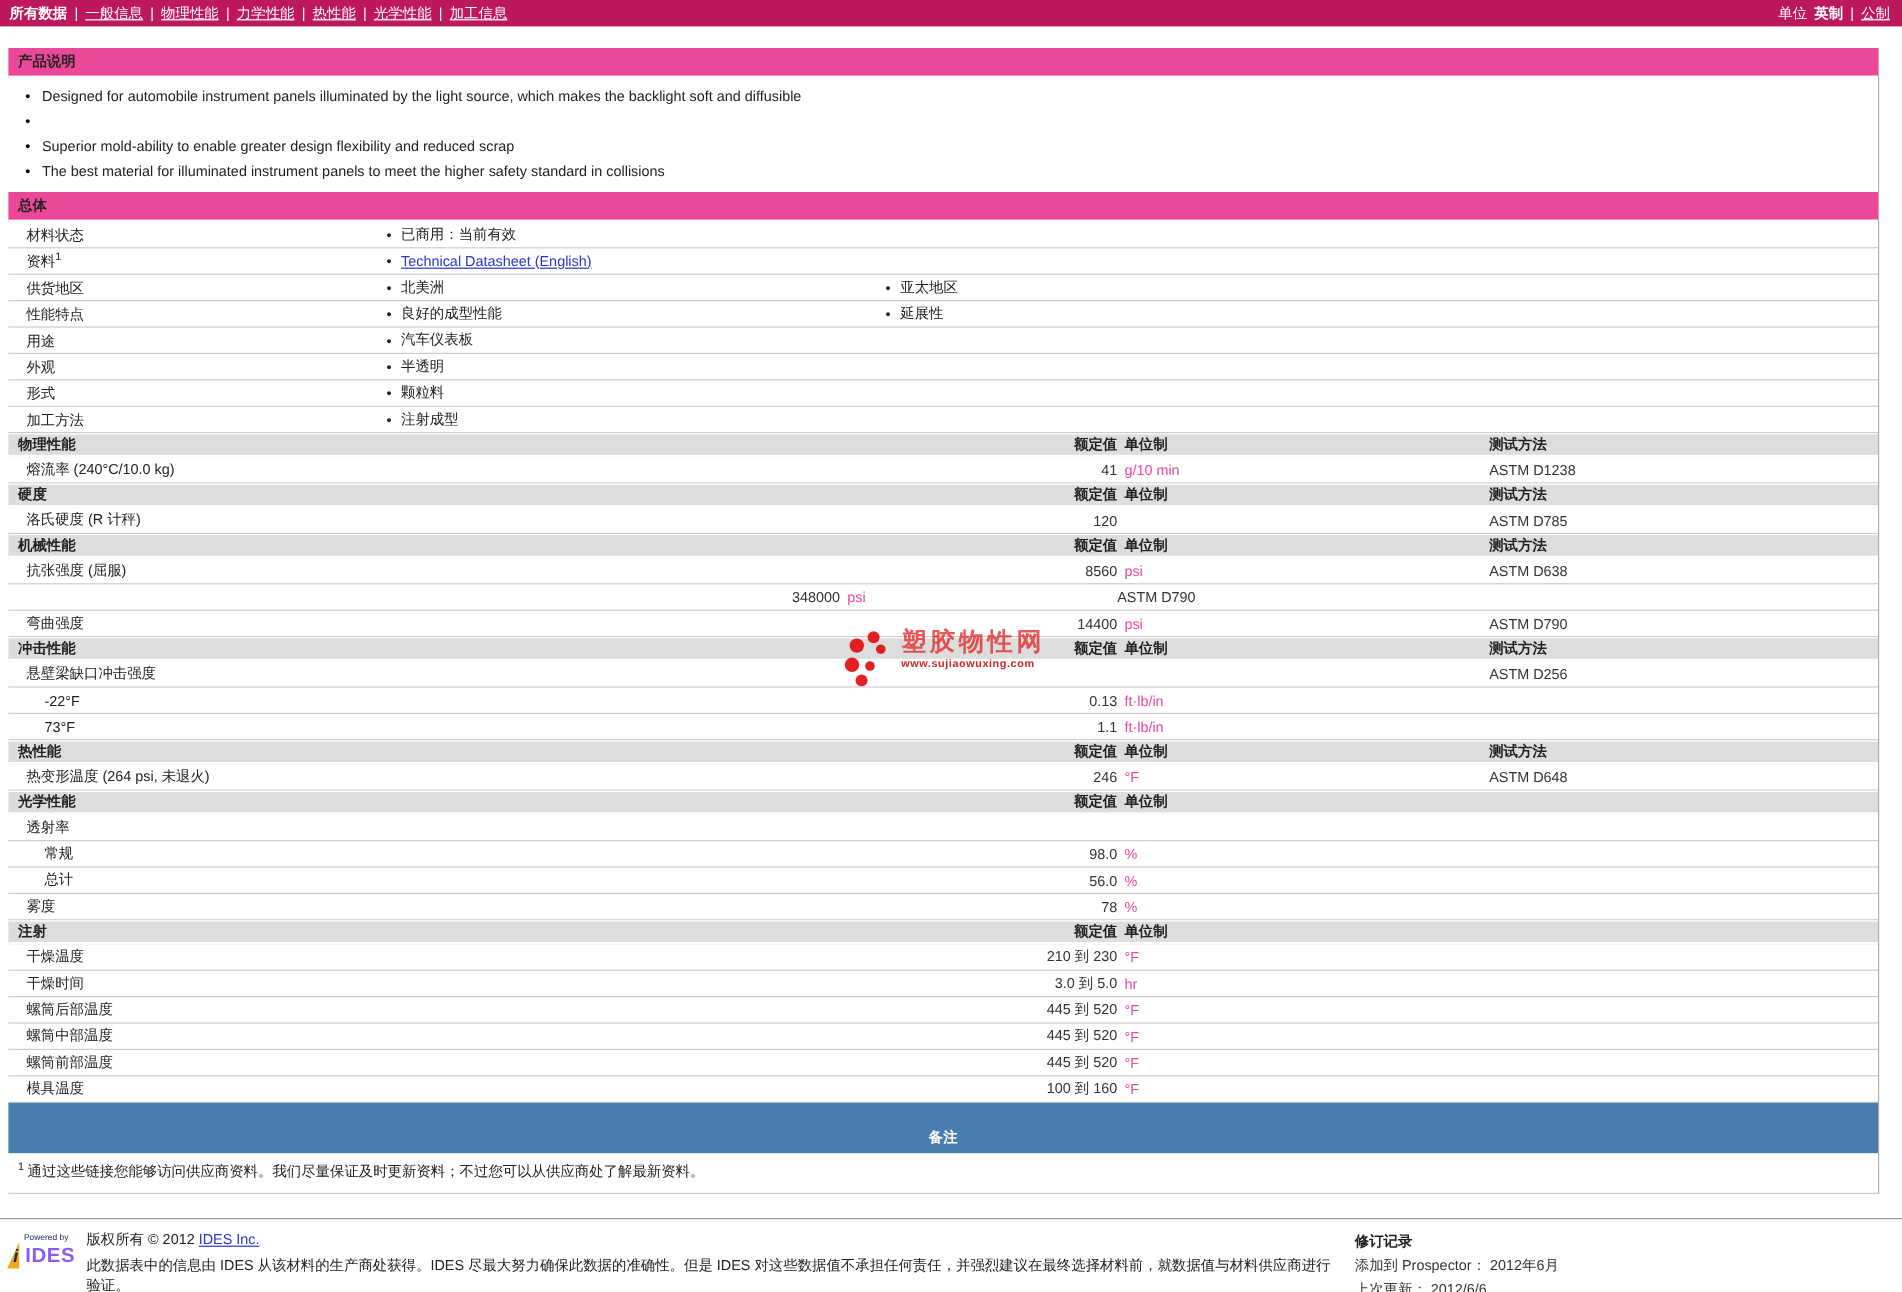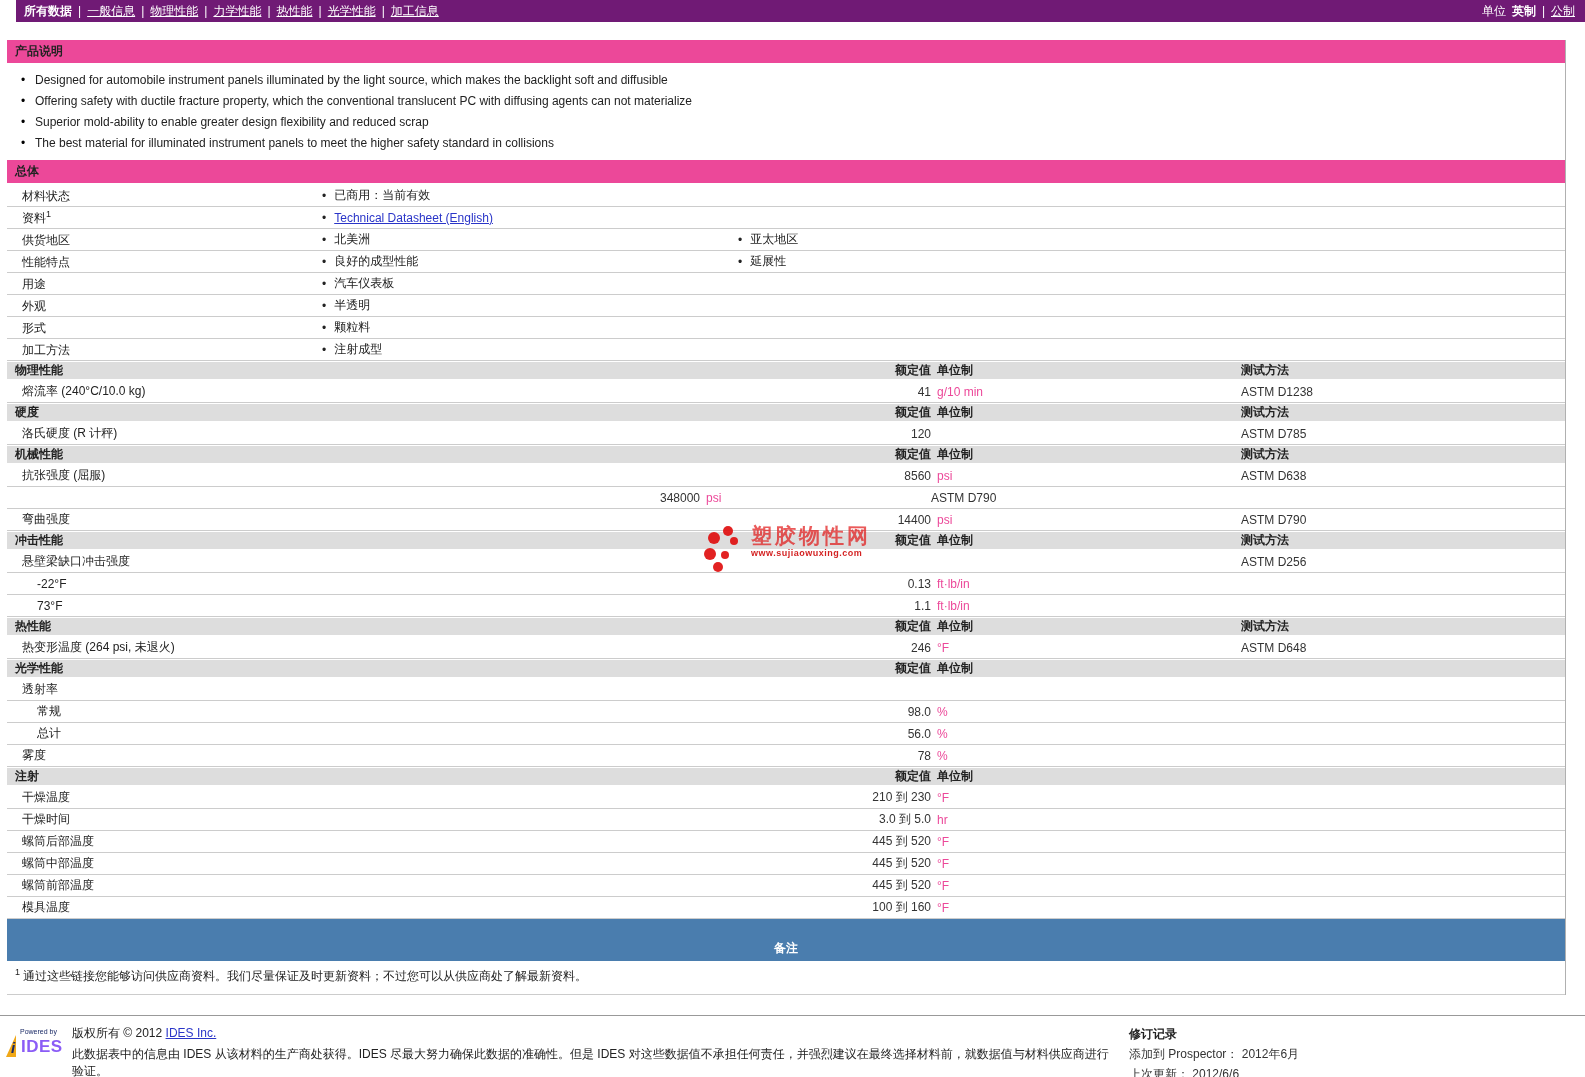--- a/index.html
+++ b/index.html
@@ -3,22 +3,22 @@
 <meta charset="utf-8">
 <style>
   * { box-sizing: border-box; }
   html,body { margin:0; padding:0; background:#fff; }
   body {
     width:1585px; height:1077px; overflow:hidden; position:relative;
     font-family:"Liberation Sans","DejaVu Sans",sans-serif; font-size:12px; color:#222;
   }
   
   .topnav {
-    background:#701a75; height:22px; display:flex; align-items:center;
-    justify-content:space-between; padding:0 10px 0 8px; color:#fff;margin-left:16px;
+    background:#be185d; height:22px; display:flex; align-items:center;
+    justify-content:space-between; padding:0 10px 0 8px; color:#fff;
   }
   .topnav a { color:#fff; text-decoration:underline; cursor:pointer; }
   .nav-left { display:flex; align-items:center; }
   .nav-active { font-weight:bold; }
   .nav-sep { padding:0 6px; }
   .nav-right { display:flex; align-items:center; }
   .unit-label { padding-right:6px; }
   .unit-active { font-weight:bold; }
   
   .content { margin:18px 19px 0 7px; border-right:1px solid #b0b0b0; }
@@ -120,21 +120,20 @@
 
   <div class="hdr-bar">产品说明</div>
   <div class="desc-list">
   <div class="desc-item">
     <span class="b-dot">•</span>
     <span class="b-text">Designed for automobile instrument panels illuminated by the light source, which makes the backlight soft and diffusible</span>
   </div>
 
   <div class="desc-item">
     <span class="b-dot">•</span>
-    <span class="b-text">Offering safety with ductile fracture property, which the conventional translucent PC with diffusing agents can not materialize</span>
   </div>
 
   <div class="desc-item">
     <span class="b-dot">•</span>
     <span class="b-text">Superior mold-ability to enable greater design flexibility and reduced scrap</span>
   </div>
 
   <div class="desc-item">
     <span class="b-dot">•</span>
     <span class="b-text">The best material for illuminated instrument panels to meet the higher safety standard in collisions</span>

